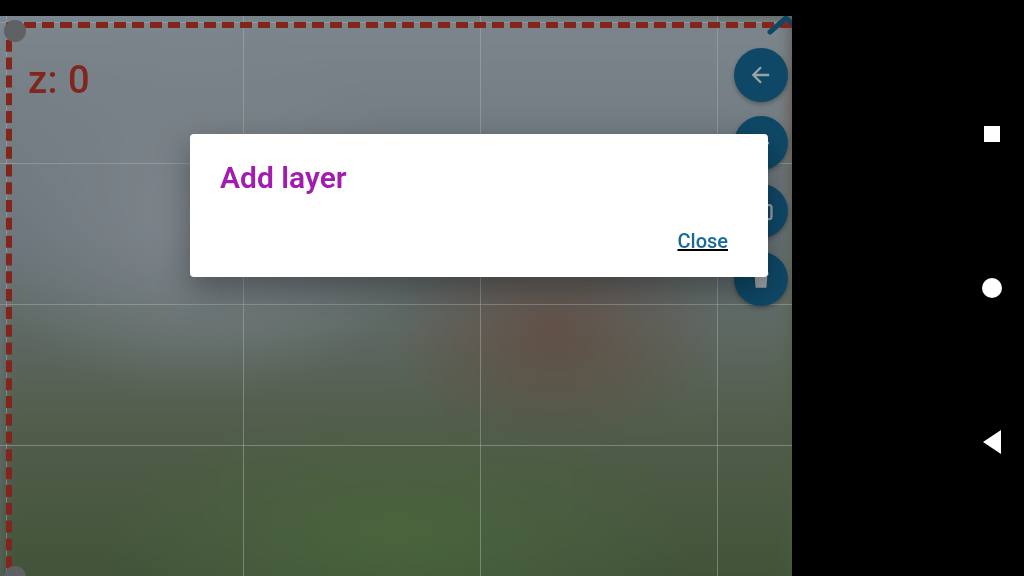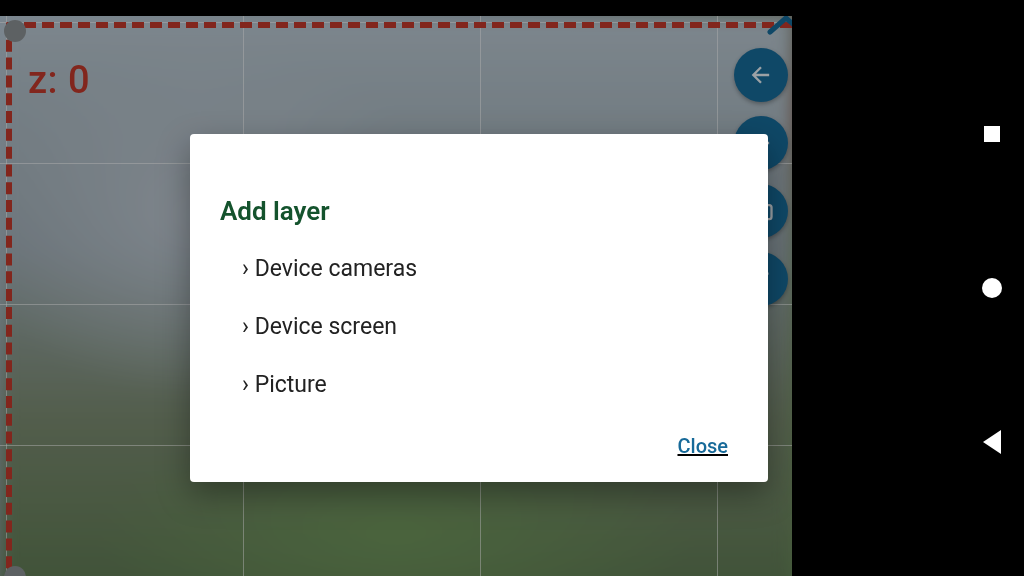--- a/index.html
+++ b/index.html
@@ -125,25 +125,24 @@
   .dialog {
     position: absolute;
     left: 190px; top: 118px;
     width: 578px;
     background: #fff;
     border-radius: 4px;
     box-shadow: 0 12px 32px rgba(0,0,0,0.35);
     padding: 26px 30px 18px 30px;
   }
   .dialog-title {
-    font-size: 26px;
+    font-size: 30px;
     font-weight: 600;
-    color: #14532d;
+    color: #a21caf;
     margin-bottom: 28px;
-    margin-top: 36px;
   }
   .option-list { padding-left: 22px; }
   .option {
     font-size: 23px;
     color: #222;
     line-height: 1.3;
     margin-bottom: 28px;
     cursor: default;
   }
   .option::before {
@@ -224,23 +223,18 @@
           <path d="M6 7h12l-1 13H7L6 7zm3-3h6l1 2h3v2H4V6h3l1-2z" fill="#e6eef3"></path>
         </svg>
 
     </div>
   </div>
 
   <div class="scrim"></div>
 
   <div class="dialog">
     <div class="dialog-title">Add layer</div>
-    <div class="option-list">
-      <div class="option">Device cameras</div>
-      <div class="option">Device screen</div>
-      <div class="option">Picture</div>
-    </div>
     <div class="dialog-actions">
       <div class="close-btn">Close</div>
     </div>
   </div>
 
 </div>
 
 </body></html>

